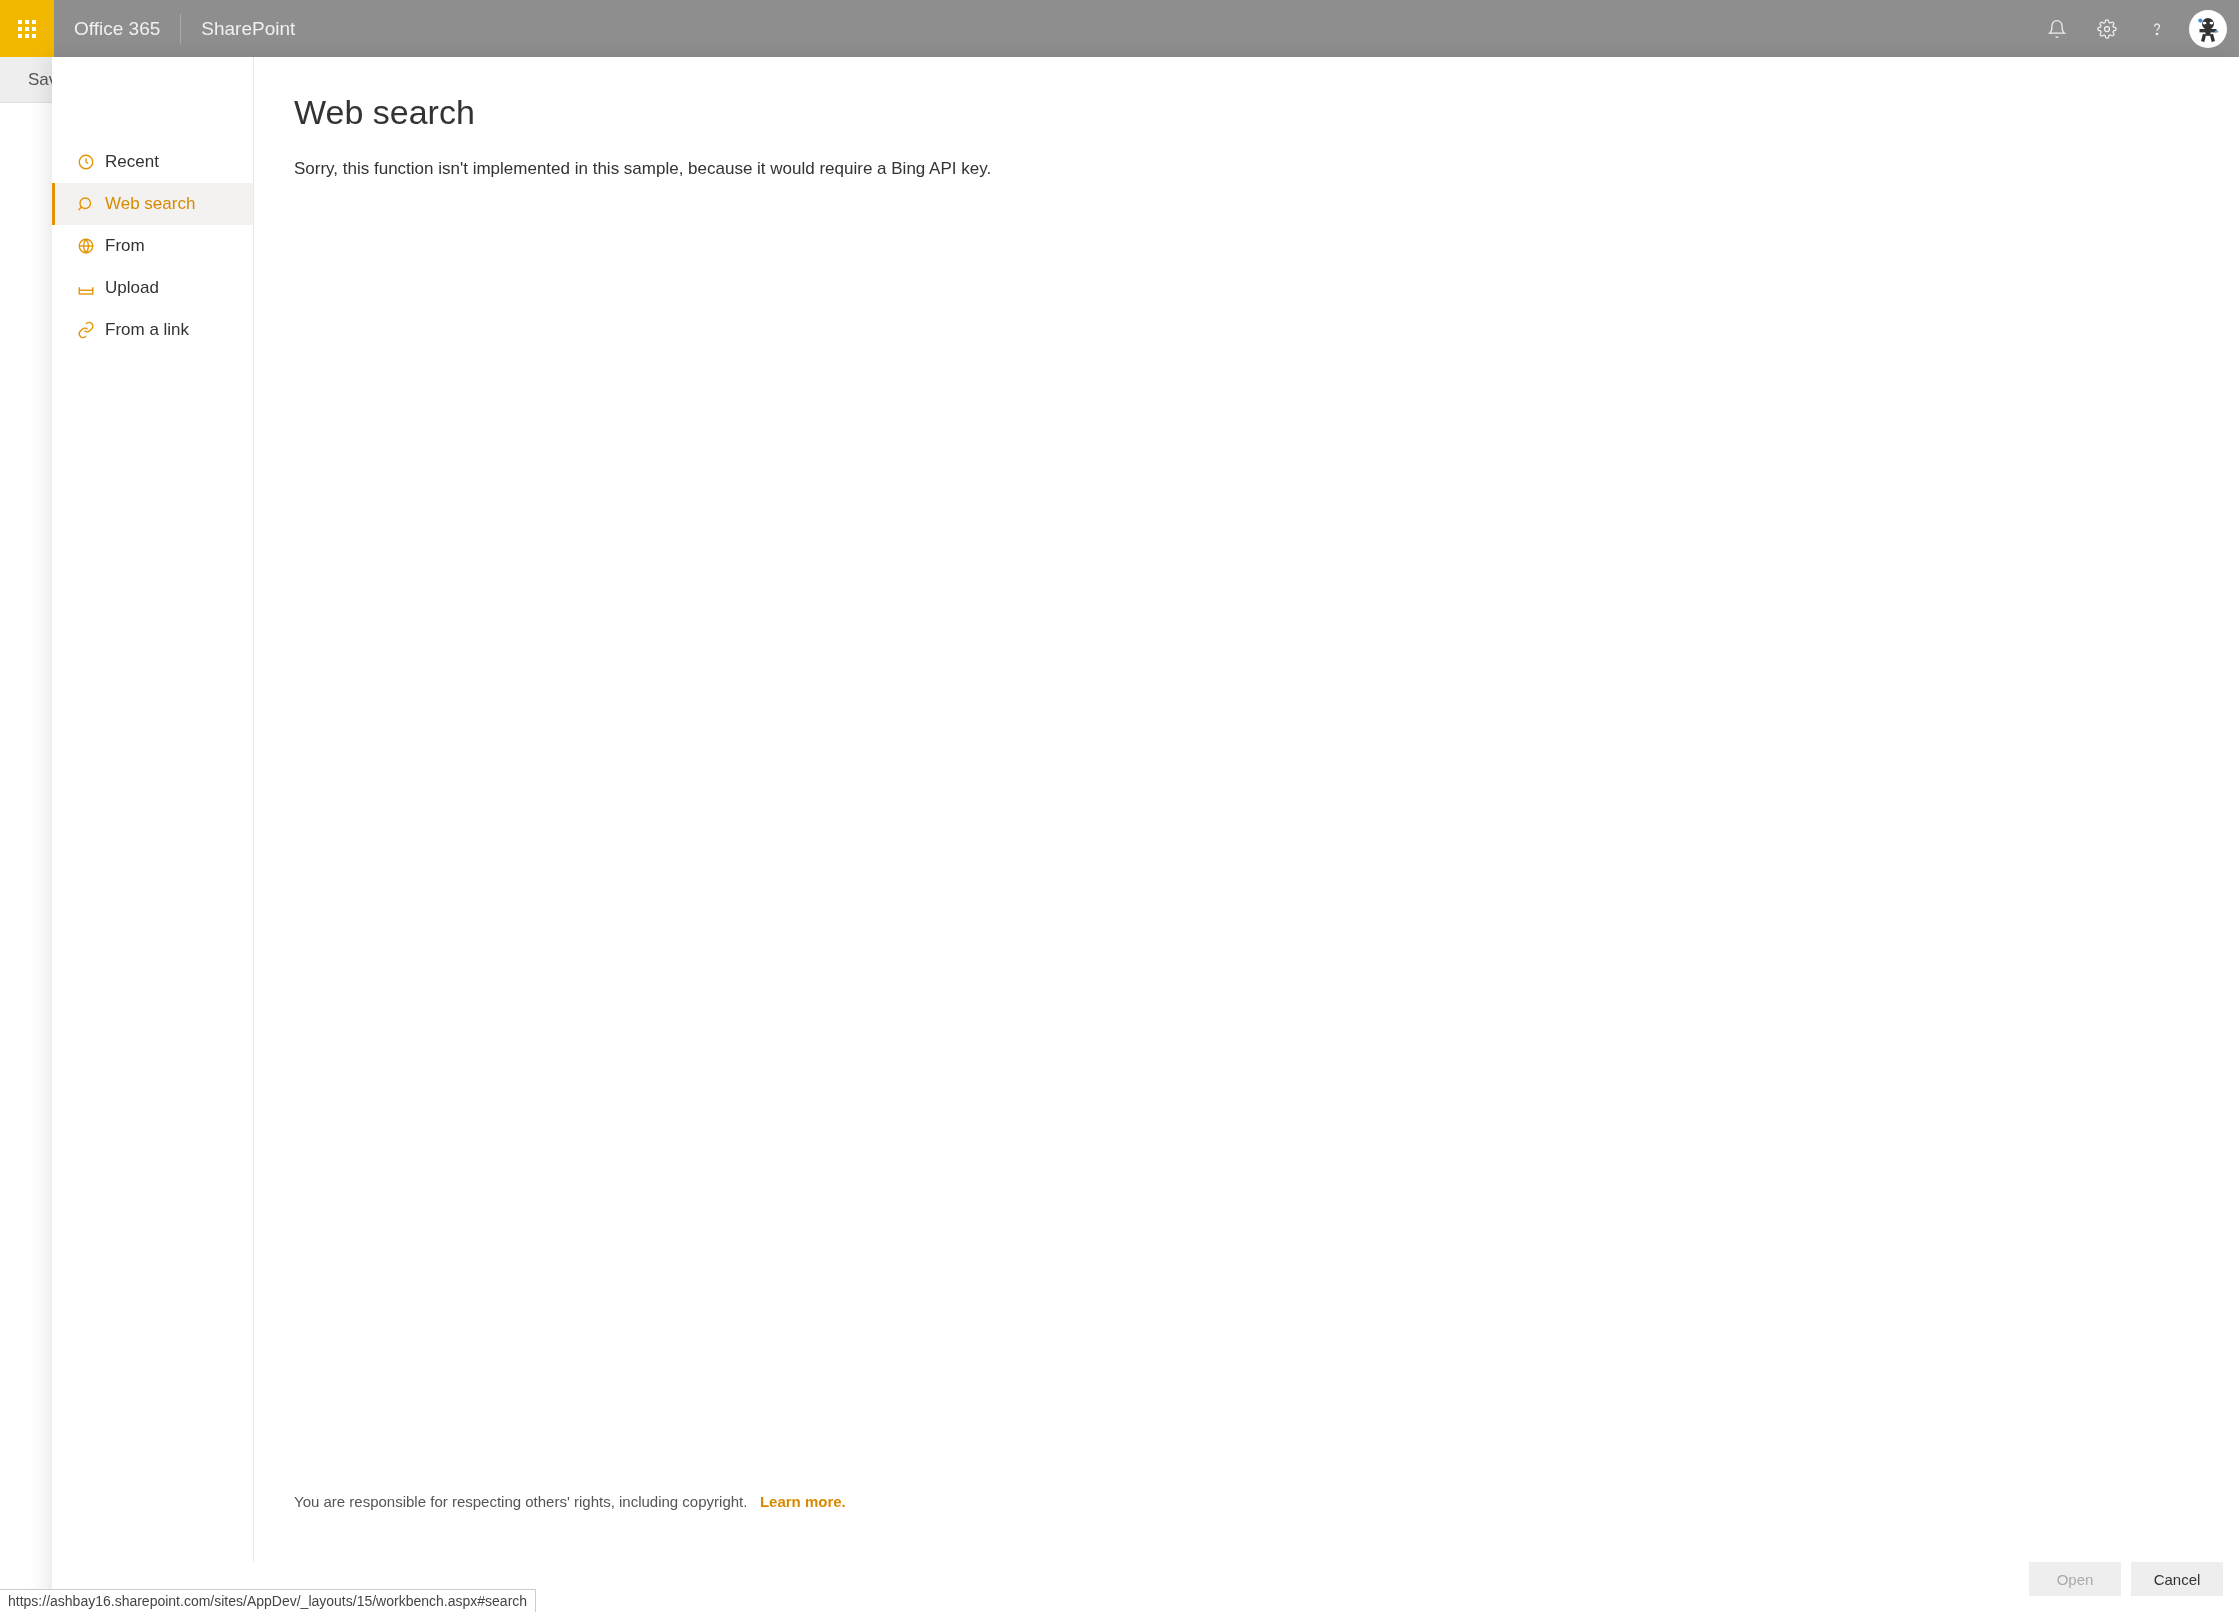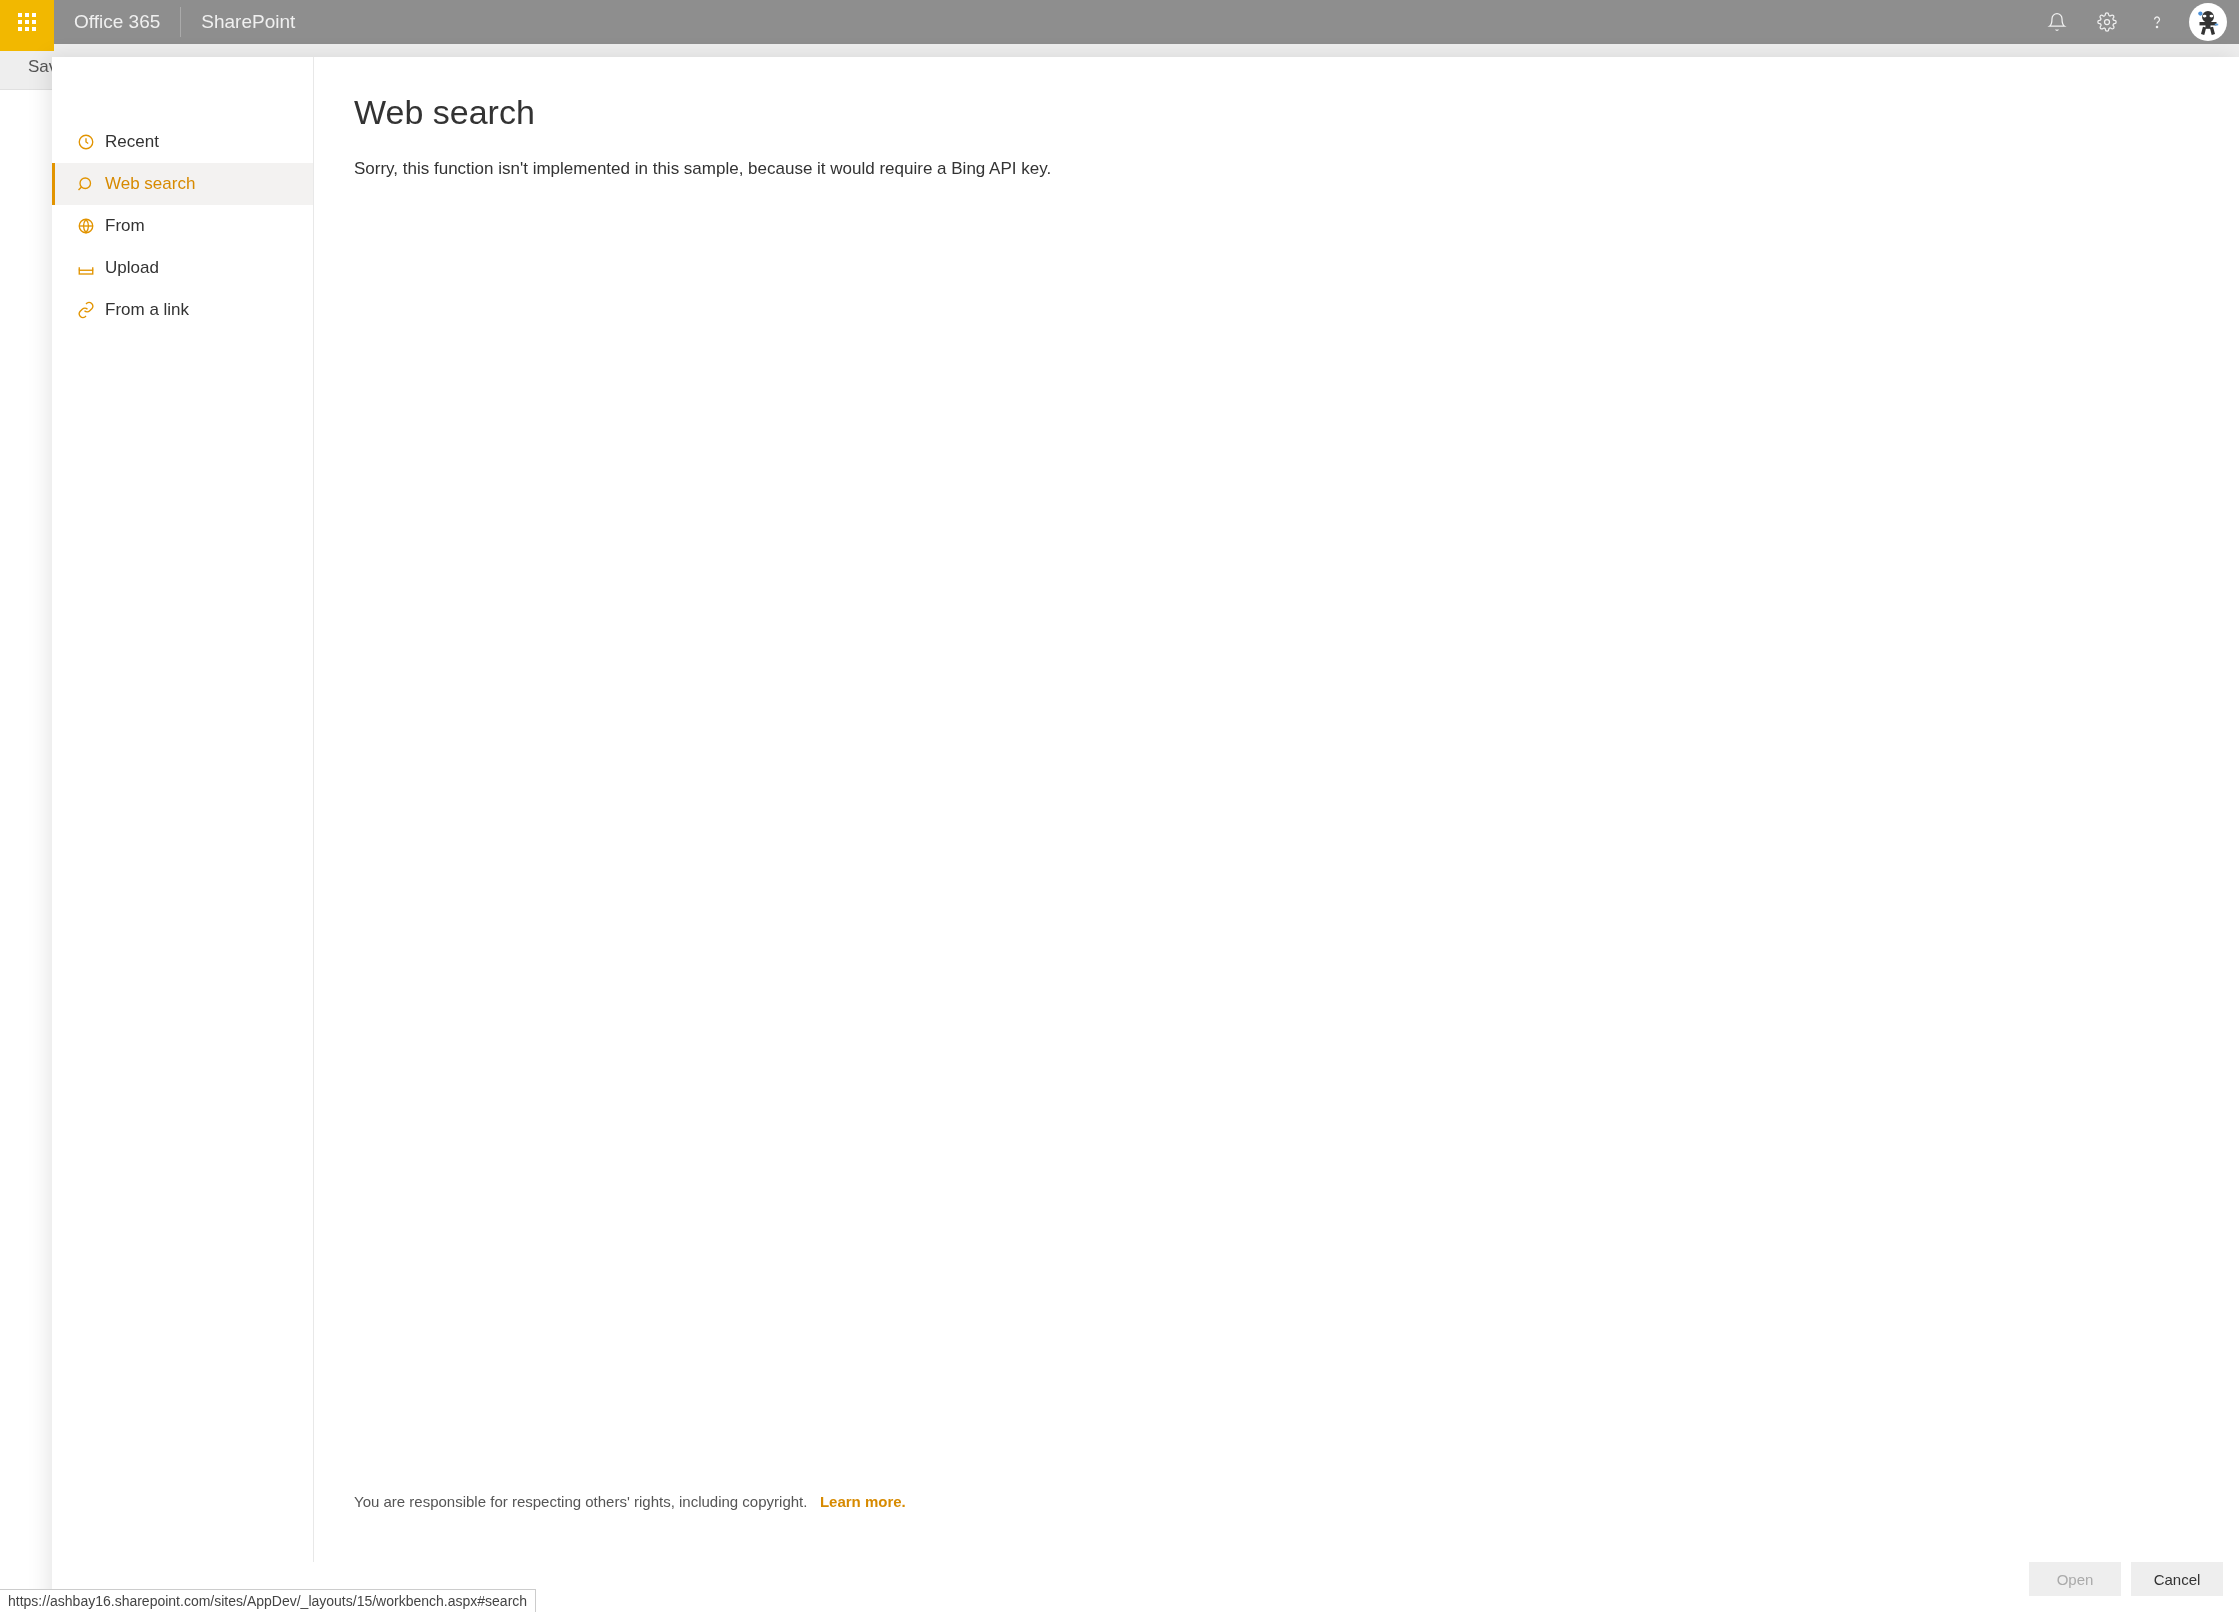--- a/index.html
+++ b/index.html
@@ -6,21 +6,21 @@
       margin: 0;
       padding: 0;
       box-sizing: border-box;
       font-family: "Segoe UI", -apple-system, BlinkMacSystemFont, sans-serif;
     }
     body {
       background: #fff;
       overflow: hidden;
     }
     .top-bar {
-      height: 44px;
+      height: 57px;
       background: #8e8e8e;
       display: flex;
       align-items: center;
       color: #fff;
     }
     .app-launcher {
       width: 54px;
       height: 57px;
       background: #f2b800;
       display: flex;
@@ -105,23 +105,23 @@
       display: flex;
       flex-direction: column;
       box-shadow: -4px 0 20px rgba(0,0,0,0.1);
     }
     .dialog-body {
       flex: 1;
       display: flex;
       overflow: hidden;
     }
     .dialog-sidebar {
-      width: 262px;
+      width: 202px;
       border-right: 1px solid #e8e8e8;
-      padding-top: 64px;
+      padding-top: 84px;
     }
     .sidebar-item {
       display: flex;
       align-items: center;
       height: 42px;
       padding-left: 22px;
       cursor: pointer;
       font-size: 17px;
       color: #333;
       border-left: 3px solid transparent;

